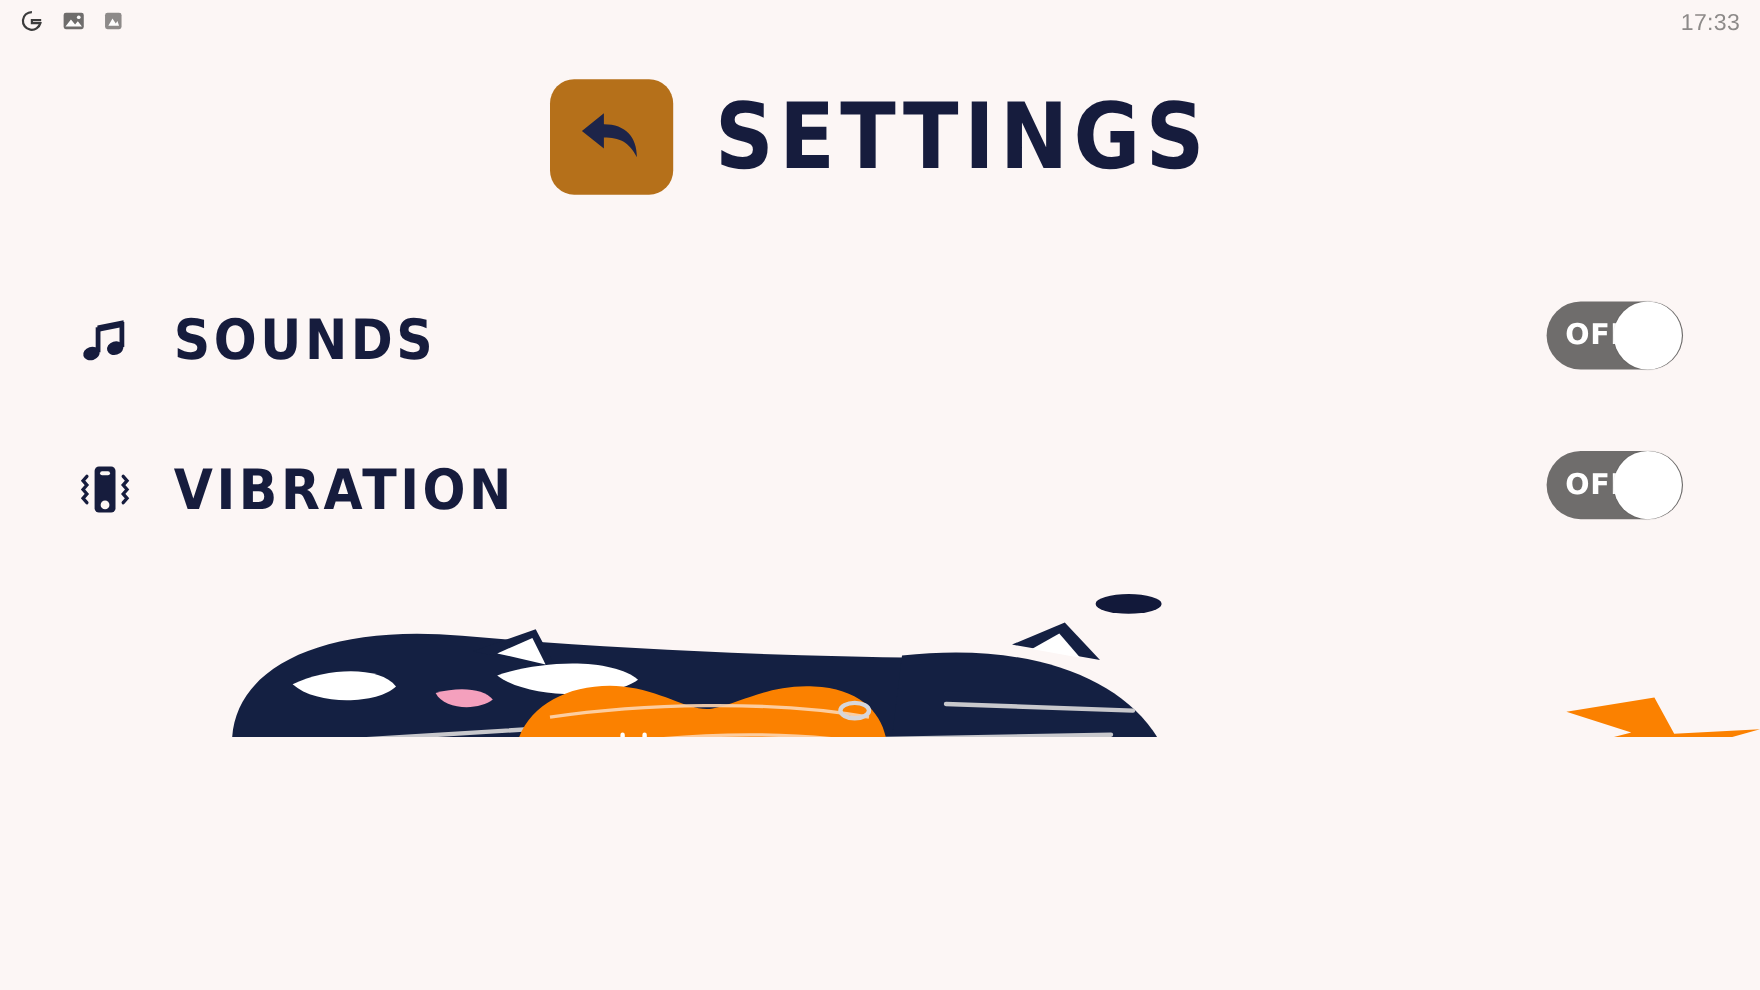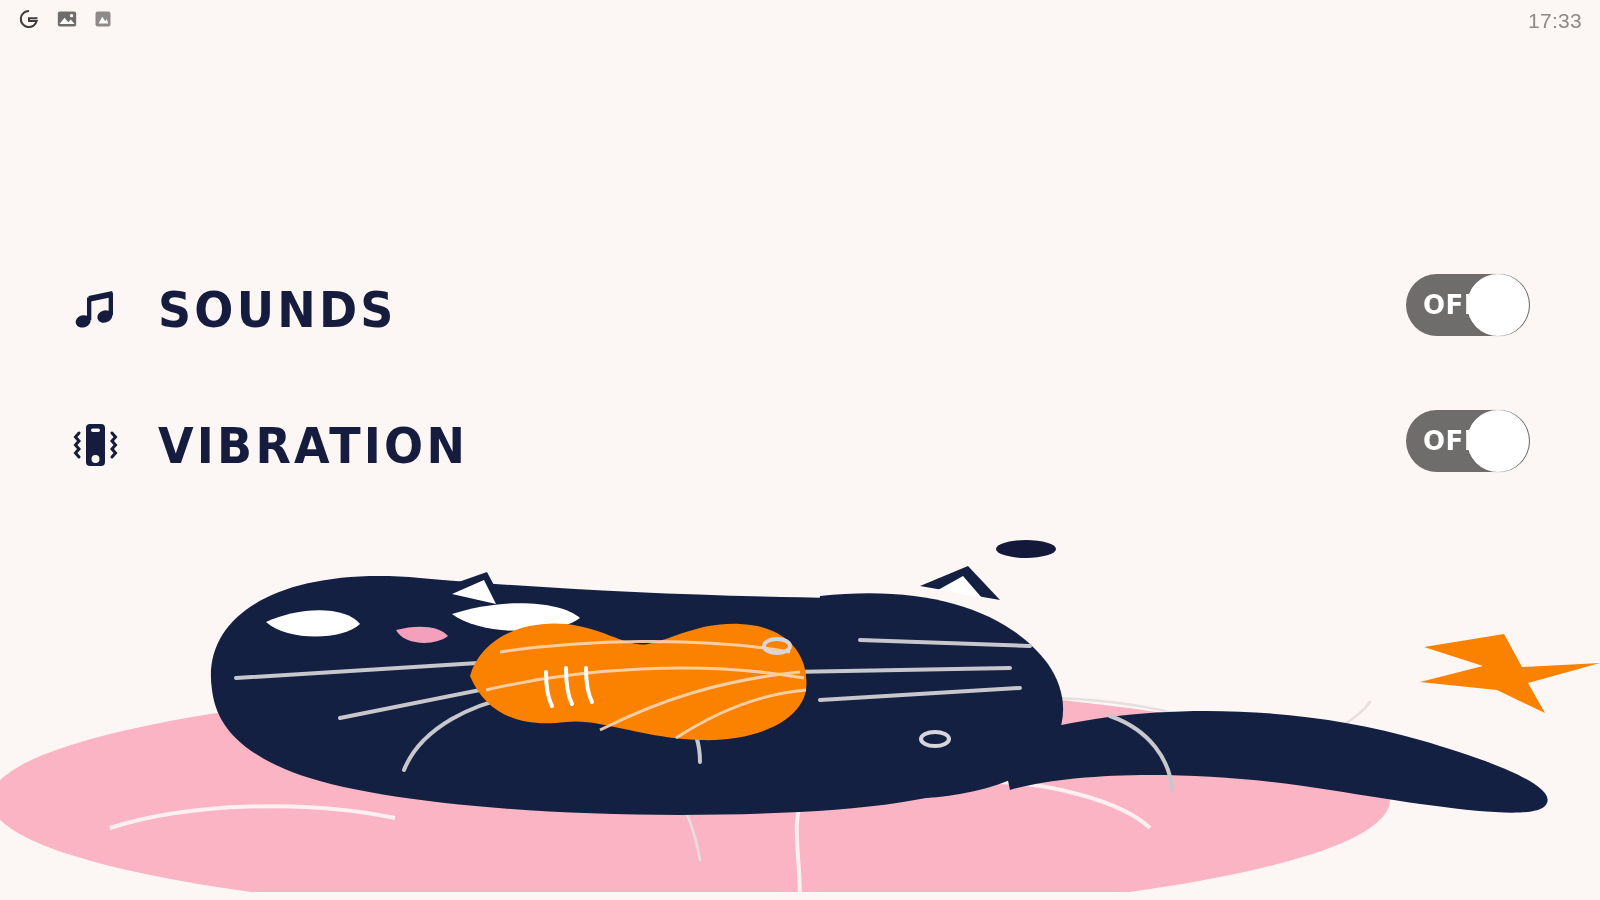--- a/index.html
+++ b/index.html
@@ -4,21 +4,21 @@
 <style>
   * { box-sizing: border-box; margin: 0; padding: 0; }
   html, body {
     width: 1600px; height: 900px;
     overflow: hidden;
     background: #fcf6f5;
     font-family: "Liberation Sans", sans-serif;
   }
   #screen {
     position: relative;
-    width: 1600px; height: 892px;
+    width: 1600px; height: 670px;
     background: #fcf6f5;
     overflow: hidden;
   }
 
   
   #status-bar {
     position: absolute; top: 0; left: 0;
     width: 1600px; height: 42px;
     display: flex; align-items: center;
     justify-content: space-between;
@@ -254,20 +254,30 @@
         <svg width="18" height="18" viewBox="0 0 24 24">
           <rect x="2" y="2" width="20" height="20" rx="3" fill="#8d8a89"></rect>
           <path d="M6 18 L11 9 L15 15 L17 12 L19 18 Z" fill="#fdfdfd"></path>
         </svg>
       </span>
 
     </div>
     <div id="status-clock">17:33</div>
   </div>
 
+  <div id="header">
+    <button id="back-button">
+      <span>
+        <svg width="62" height="56" viewBox="0 0 62 56">
+          <path d="M24 8 L24 18 C44 18 54 30 54 48 C47 34 38 30 24 30 L24 40 L4 24 Z" fill="#1d2449"></path>
+        </svg>
+      </span>
+    </button>
+    <div id="page-title">SETTINGS</div>
+  </div>
 
   <div id="settings-list">
 
     <div class="setting-row">
       <span class="setting-icon">
         <svg width="52" height="52" viewBox="0 0 48 48">
           <path d="M18 11 L40 6.5 L40 12 L18 16.5 Z" fill="#161c3d"></path>
           <rect x="16.6" y="12.5" width="4" height="21" fill="#161c3d"></rect>
           <rect x="36.6" y="8" width="4" height="21" fill="#161c3d"></rect>
           <ellipse cx="13" cy="34.5" rx="7" ry="5.6" fill="#161c3d" transform="rotate(-17 13 34.5)"></ellipse>

